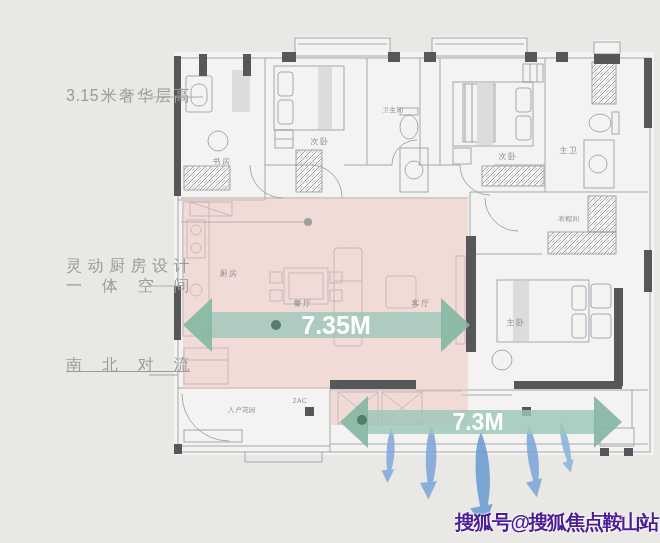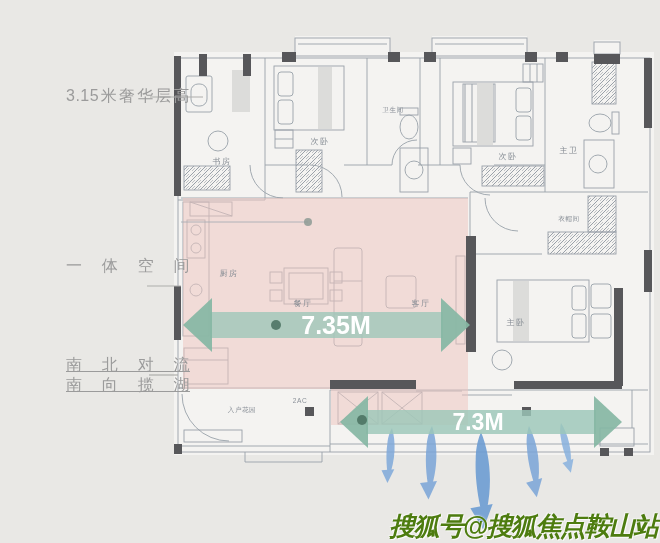--- a/index.html
+++ b/index.html
@@ -11,24 +11,23 @@
   .note{
     position:absolute;left:22px;width:124px;color:#9b9b9b;
     font-size:16px;line-height:19.5px;letter-spacing:.5px;margin-left:44px;
   }
   .note .ln{text-align:justify;text-align-last:justify;}
   .note-1{top:86px;}
   .note-2{top:256px;}
   .note-3{top:355px;text-decoration:underline;}
   .watermark{
     position:absolute;right:2px;top:509px;
-    font-size:26px;font-weight:700;letter-spacing:-1.5px;color:#4d7c0f;
+    font-size:20px;font-weight:700;letter-spacing:-1.5px;color:#4c1d95;
     text-shadow:1px 1px 0 rgba(255,255,255,.75),-1px -1px 0 rgba(255,255,255,.45),0 0 3px rgba(255,255,255,.6);
     white-space:nowrap;
-    font-style:italic;
   }
   text.rl{font-size:8px;fill:#838a92;letter-spacing:1.5px;text-anchor:middle;}
   text.rl-sm{font-size:6.6px;fill:#8a9098;letter-spacing:.5px;text-anchor:middle;}
   text.dimtext{fill:#ffffff;font-weight:700;text-anchor:middle;}
   .thin{stroke:#99a1a9;stroke-width:.9;fill:none;}
   .fur{stroke:#99a1a9;stroke-width:.9;fill:none;}
   .shade{fill:#dcdcda;stroke:none;}
 </style>
 </head>
 <body>
@@ -254,22 +253,22 @@
       <polygon points="622,422 594,396 594,448" fill="#85b7a4" opacity="0.92"></polygon>
       <circle cx="362" cy="420" r="5" fill="#49705f" opacity="0.85"></circle>
       <text class="dimtext" x="478" y="430" font-size="23">7.3M</text>
     </g>
   </svg>
 
   <div class="note note-1">
     <div class="ln">3.15米奢华层高</div>
   </div>
   <div class="note note-2">
+    <div class="ln">灵动厨房设计</div>
     <div class="ln">一体空间</div>
   </div>
   <div class="note note-3">
     <div class="ln">南北对流</div>
-    <div class="ln">南向揽湖</div>
   </div>
 
   <div class="watermark">搜狐号@搜狐焦点鞍山站</div>
 
 </div>
 
 </body></html>

